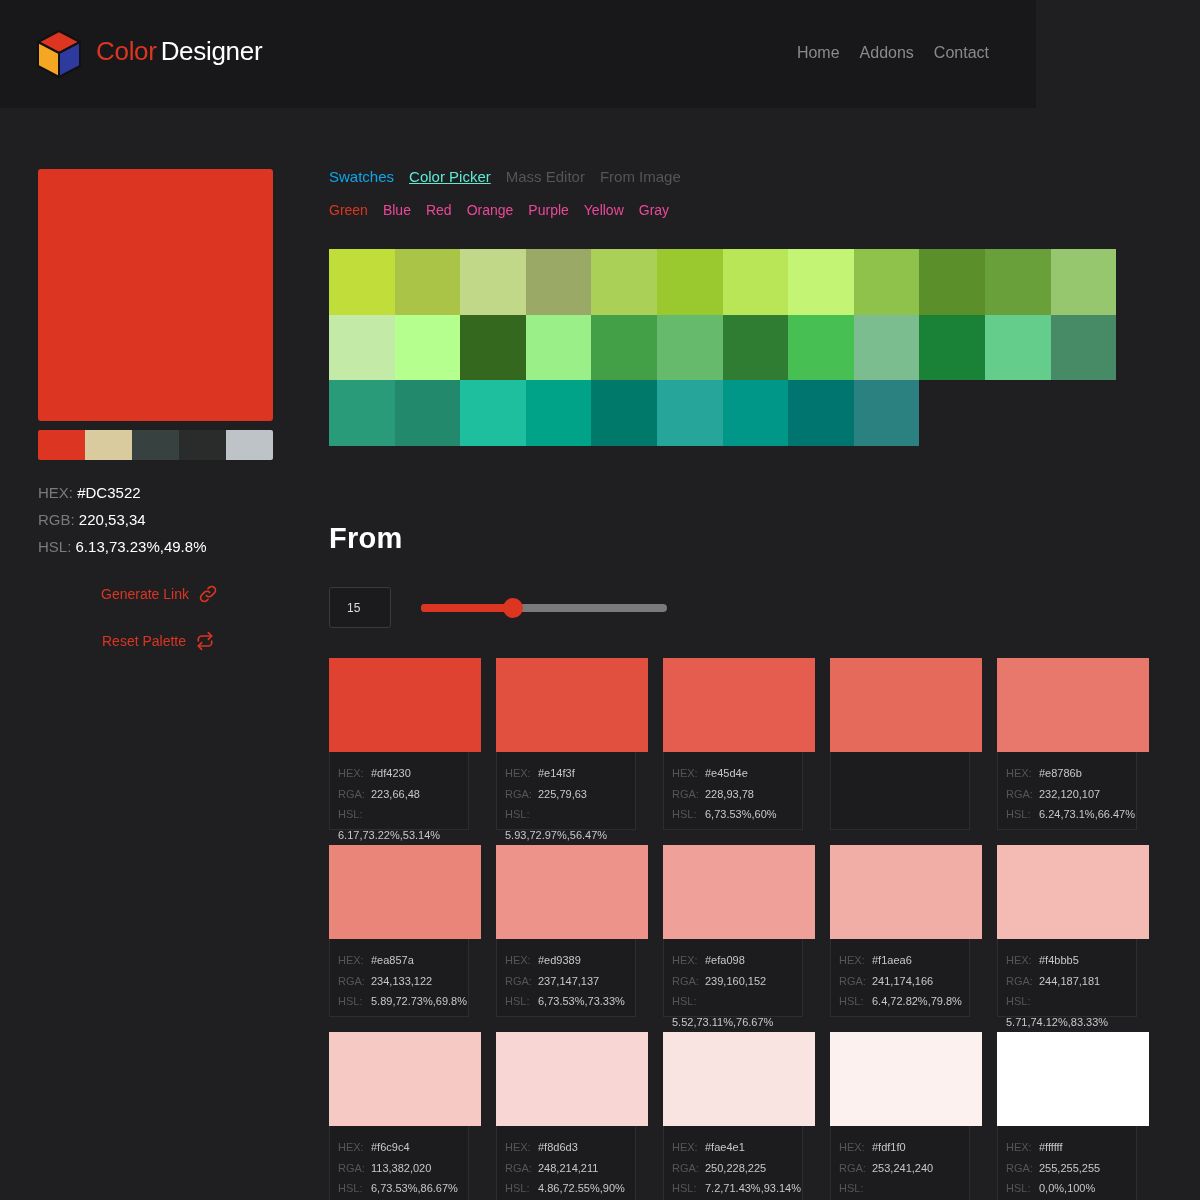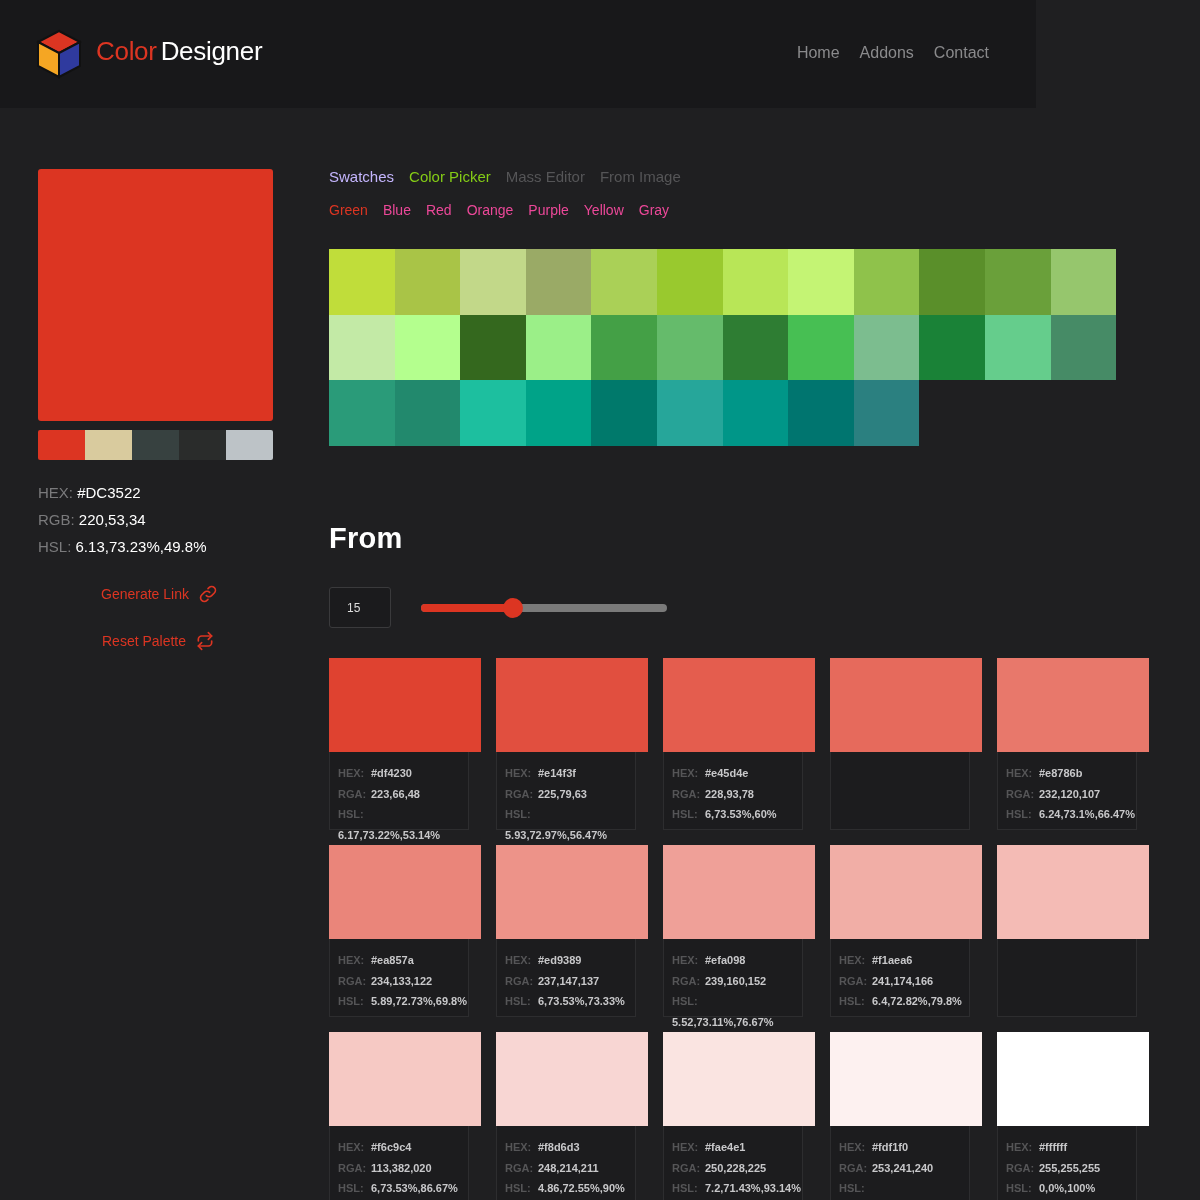--- a/index.html
+++ b/index.html
@@ -20,41 +20,41 @@
 
   .info { position: absolute; left: 38px; font-size: 15px; }
   .info .lbl { color: #7a7a7c; }
   .info .val { color: #ffffff; }
 
   .action { position: absolute; font-size: 14px; color: #dc3522; display: flex; align-items: center; gap: 9px; cursor: pointer; }
   .action svg { width: 20px; height: 20px; }
 
   .tabs { position: absolute; left: 329px; top: 168px; display: flex; gap: 15px; font-size: 15px; }
   .tabs span { cursor: pointer; }
-  .tab-active { color: #c4b5fd; }
-  .tab-normal { color: #84cc16; }
+  .tab-active { color: #0ea5e9; }
+  .tab-normal { color: #5eead4; text-decoration: underline; }
   .tab-dim { color: #555557; }
 
   .subtabs { position: absolute; left: 329px; top: 202px; display: flex; gap: 15px; font-size: 14px; }
   .subtabs span { color: #ec4899; cursor: pointer; }
   .subtabs span.active { color: #dc3522; }
 
   .grid { position: absolute; left: 329px; top: 249px; width: 788px; display: grid; grid-template-columns: repeat(12, 65.6px); grid-auto-rows: 65.6px; }
   .grid div { cursor: pointer; }
 
   .tints-title { position: absolute; left: 329px; top: 522px; font-size: 29px; color: #ffffff; font-weight: bold; letter-spacing: 0.3px; }
 
   .num-input { position: absolute; left: 329px; top: 587px; width: 62px; height: 41px; border: 1px solid #3a3a3c; border-radius: 3px; background: #1b1b1d; color: #ddd; font-size: 12px; padding-left: 17px; font-family: "Liberation Sans", sans-serif; }
   .slider { position: absolute; left: 421px; top: 598px; width: 246px; height: 20px; cursor: pointer; }
   .slider .track { position: absolute; left: 0; top: 6px; width: 100%; height: 8px; border-radius: 4px; background: #7a7a7a; }
   .slider .fill { position: absolute; left: 0; top: 6px; height: 8px; border-radius: 4px; background: #dc3522; }
   .slider .thumb { position: absolute; top: 0; width: 20px; height: 20px; border-radius: 50%; background: #dc3522; margin-left: -10px; }
 
   .cards { position: absolute; left: 329px; top: 658px; width: 820px; display: grid; grid-template-columns: repeat(5, 152px); column-gap: 15px; row-gap: 15px; }
-  .card { width: 140px; height: 172px; border: 1px solid #2d2d2f; background: #1c1c1e; cursor: pointer; font-weight: bold; }
+  .card { width: 140px; height: 172px; border: 1px solid #2d2d2f; background: #1c1c1e; cursor: pointer; }
   .card .sw { width: 152px; height: 94px; margin: -1px 0 0 -1px; }
   .card .meta { padding: 11px 0 0 8px; font-size: 11px; line-height: 20.5px; }
   .card .meta .k { color: #555557; display: inline-block; width: 33px; }
   .card .meta .v { color: #c8c8ca; }
 </style>
 </head>
 <body>
 
 <div class="header">
   <svg class="logo" viewBox="0 0 46 50">
@@ -238,20 +238,25 @@
     <div class="card">
       <div class="sw" style="background: rgb(241, 174, 166);"></div>
       <div class="meta">
         <div><span class="k">HEX:</span><span class="v">#f1aea6</span></div>
         <div><span class="k">RGA:</span><span class="v">241,174,166</span></div>
         <div><span class="k">HSL:</span><span class="v">6.4,72.82%,79.8%</span></div>
       </div>
     </div>
     <div class="card">
       <div class="sw" style="background: rgb(244, 187, 181);"></div>
+      <div class="meta">
+        <div><span class="k">HEX:</span><span class="v">#f4bbb5</span></div>
+        <div><span class="k">RGA:</span><span class="v">244,187,181</span></div>
+        <div><span class="k">HSL:</span><span class="v">5.71,74.12%,83.33%</span></div>
+      </div>
     </div>
     <div class="card">
       <div class="sw" style="background: rgb(246, 201, 196);"></div>
       <div class="meta">
         <div><span class="k">HEX:</span><span class="v">#f6c9c4</span></div>
         <div><span class="k">RGA:</span><span class="v">113,382,020</span></div>
         <div><span class="k">HSL:</span><span class="v">6,73.53%,86.67%</span></div>
       </div>
     </div>
     <div class="card">

